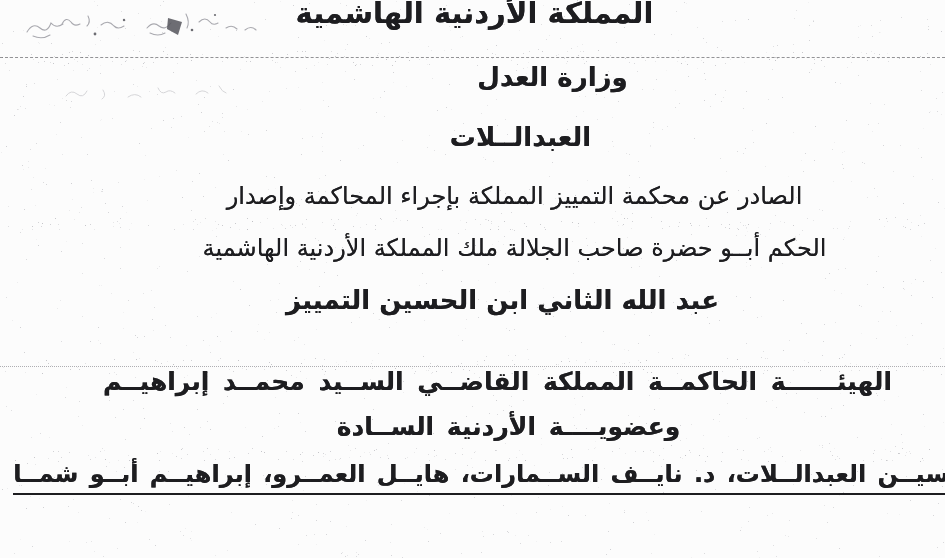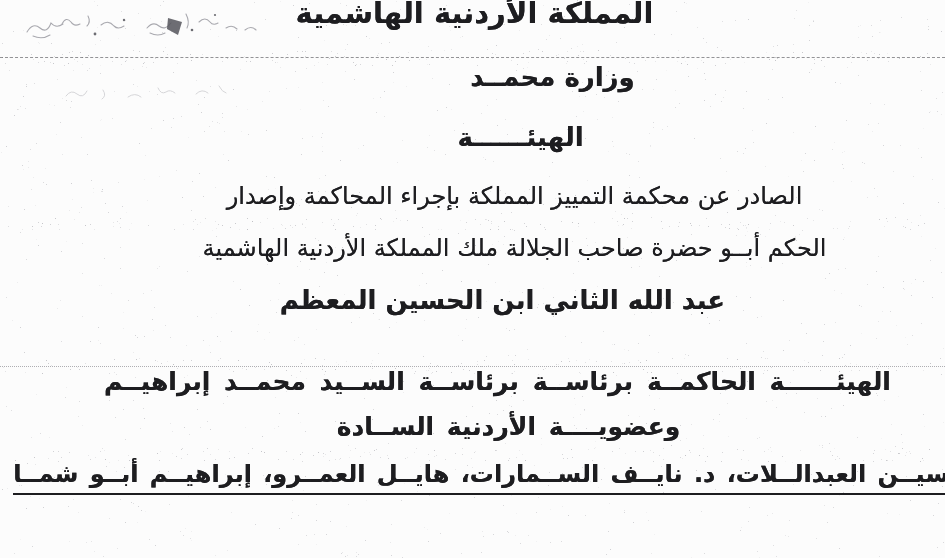--- a/index.html
+++ b/index.html
@@ -102,41 +102,41 @@
   </svg>
 
   <div class="scan-streak scan-streak-top"></div>
   <div class="scan-streak scan-streak-middle"></div>
 
   <div class="line kingdom-title">
     <span>المملكة الأردنية الهاشمية</span>
   </div>
 
   <div class="line ministry-line">
-    <span>وزارة محمــد</span>
+    <span>وزارة العدل</span>
   </div>
 
   <div class="line decision-head">
-    <span>الهيئــــــة</span>
+    <span>العبدالــلات</span>
   </div>
 
   <div class="line issued-line-1">
     <span>الصادر عن محكمة التمييز المملكة بإجراء المحاكمة وإصدار</span>
   </div>
 
   <div class="line issued-line-2">
     <span>الحكم أبــو حضرة صاحب الجلالة ملك المملكة الأردنية الهاشمية</span>
   </div>
 
   <div class="line king-name-line">
-    <span>عبد الله الثاني ابن الحسين المعظم</span>
+    <span>عبد الله الثاني ابن الحسين التمييز</span>
   </div>
 
   <div class="line panel-line-1">
-    <span>الهيئــــــة الحاكمــة برئاســة برئاســة الســيد محمــد إبراهيــم</span>
+    <span>الهيئــــــة الحاكمــة المملكة القاضــي الســيد محمــد إبراهيــم</span>
   </div>
 
   <div class="line panel-line-2">
     <span>وعضويــــة الأردنية الســادة</span>
   </div>
 
   <div class="line judges-line">
     <span class="underlined">ياسيــن العبدالــلات، د. نايــف الســمارات، هايــل العمــرو، إبراهيــم أبــو شمــا</span>
   </div>
 

